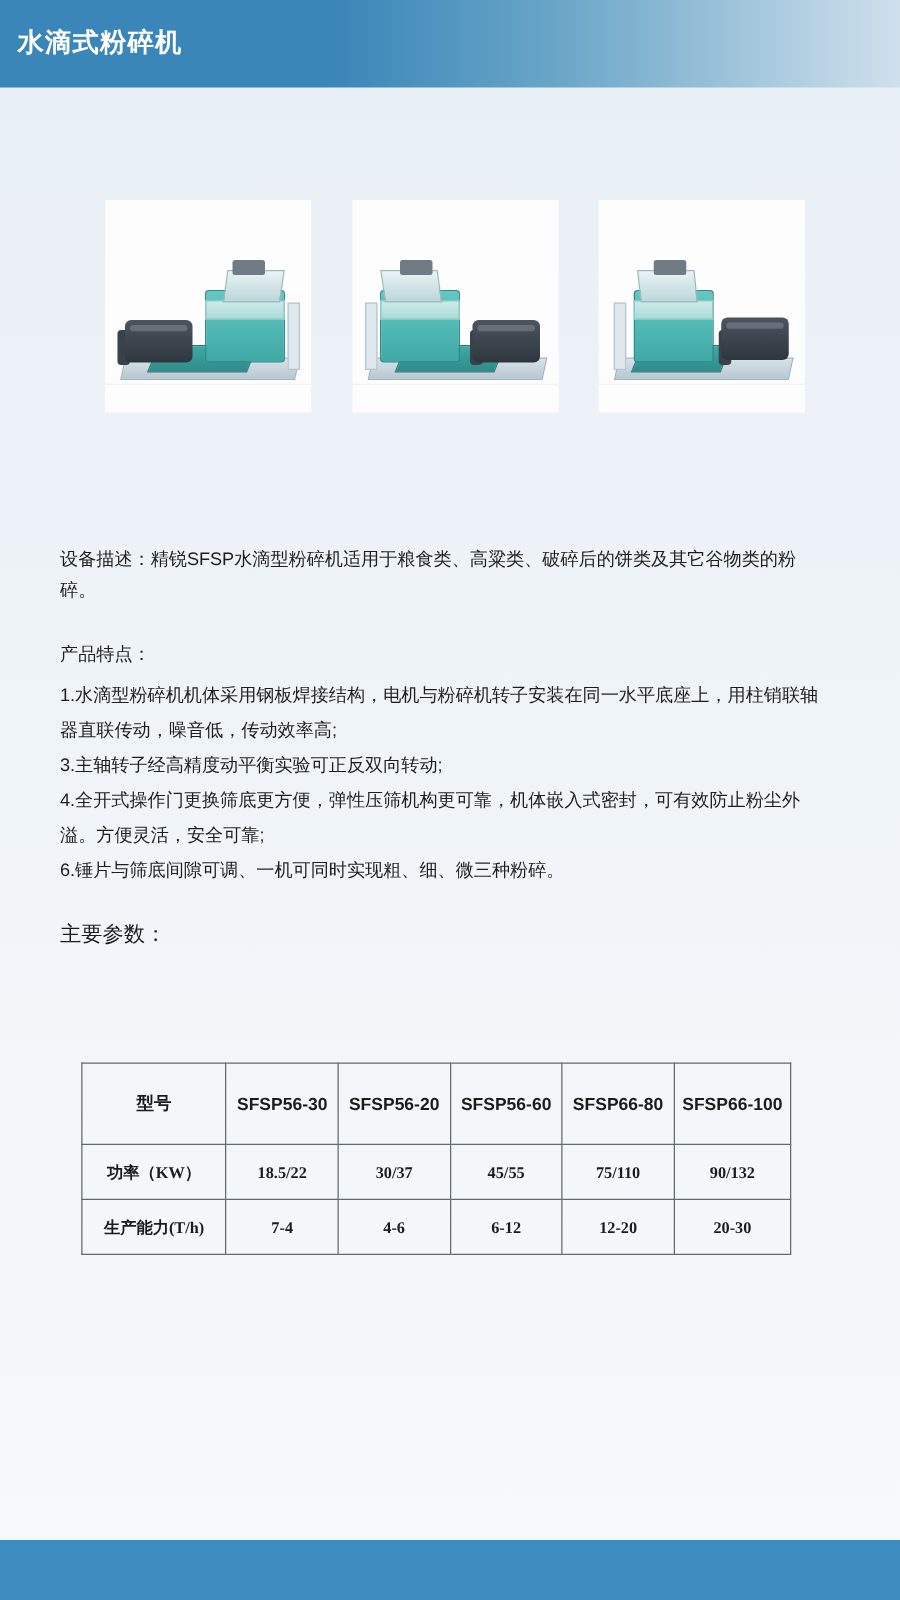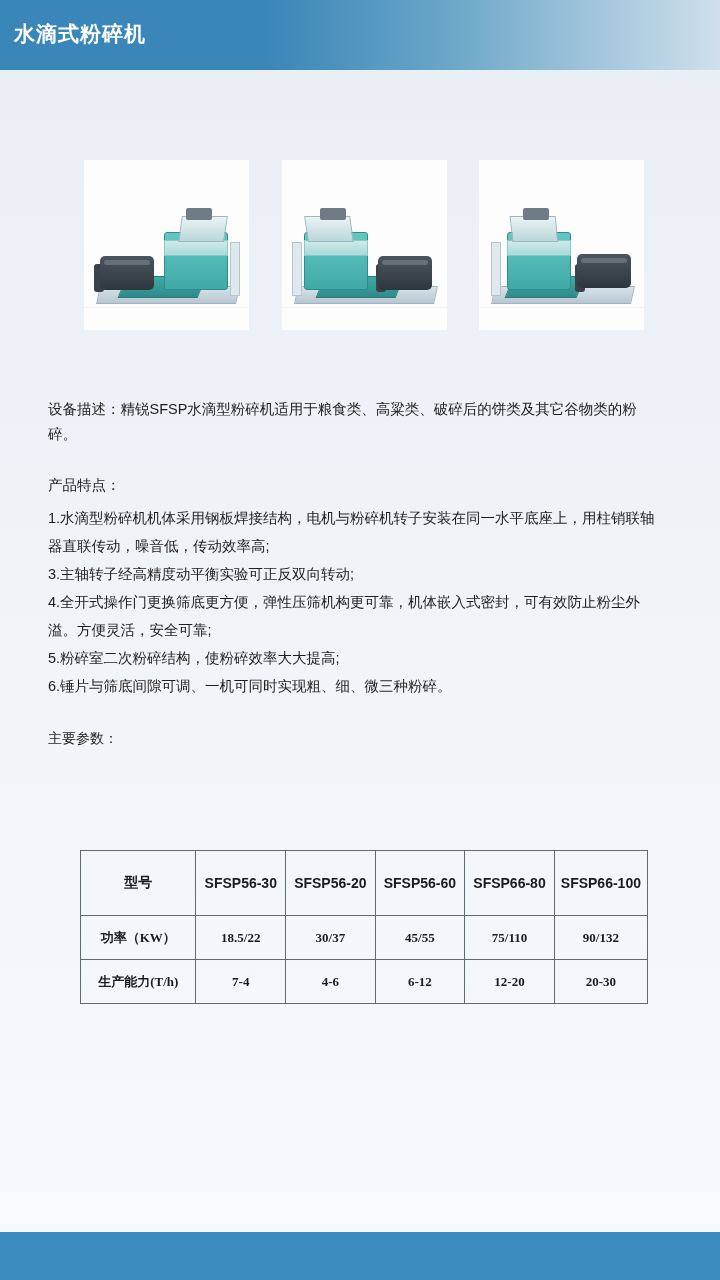--- a/index.html
+++ b/index.html
@@ -173,21 +173,21 @@
     width: 78px;
     height: 20px;
     background: linear-gradient(180deg, #3fa9a6 0%, #2f8b89 100%);
     transform: skewX(-22deg);
     border: 1px solid #2a7a78;
   }
   
   .content {
     position: absolute;
     left: 48px;
-    top: 397px;
+    top: 436px;
     width: 610px;
     color: #1d1d1d;
   }
   .para {
     font-size: 14.5px;
     line-height: 25px;
     margin: 0 0 0 0;
   }
   .desc {
     margin-bottom: 26px;
@@ -197,28 +197,29 @@
     line-height: 25px;
     margin: 0 0 6px 0;
     font-family: Liberation Serif, serif;
   }
   .feature {
     font-size: 14.5px;
     line-height: 28px;
     margin: 0;
   }
   .params-title {
-    font-size: 14px;
+    font-size: 17px;
     line-height: 25px;
     margin: 26px 0 16px 0;
+    font-family: Liberation Mono, monospace;
   }
   
   .table-wrap {
     position: absolute;
-    left: 80px;
+    left: 65px;
     top: 850px;
     width: 568px;
   }
   table.spec {
     border-collapse: collapse;
     width: 568px;
     background: transparent;
   }
   table.spec td {
     border: 1px solid #5f6b73;
@@ -303,21 +304,20 @@
     </div>
 
   </div>
 
   <div class="content">
     <p class="para desc">设备描述：精锐SFSP水滴型粉碎机适用于粮食类、高粱类、破碎后的饼类及其它谷物类的粉碎。</p>
     <p class="section-title">产品特点：</p>
     <p class="feature">1.水滴型粉碎机机体采用钢板焊接结构，电机与粉碎机转子安装在同一水平底座上，用柱销联轴器直联传动，噪音低，传动效率高;</p>
     <p class="feature">3.主轴转子经高精度动平衡实验可正反双向转动;</p>
     <p class="feature">4.全开式操作门更换筛底更方便，弹性压筛机构更可靠，机体嵌入式密封，可有效防止粉尘外溢。方便灵活，安全可靠;</p>
-    <p class="feature">5.粉碎室二次粉碎结构，使粉碎效率大大提高;</p>
     <p class="feature">6.锤片与筛底间隙可调、一机可同时实现粗、细、微三种粉碎。</p>
     <p class="params-title">主要参数：</p>
   </div>
 
   <div class="table-wrap">
     <table class="spec">
       <tbody>
           <tr class="row-head">
         <td class="label-col">型号</td>
         <td class="val-col">SFSP56-30</td>

